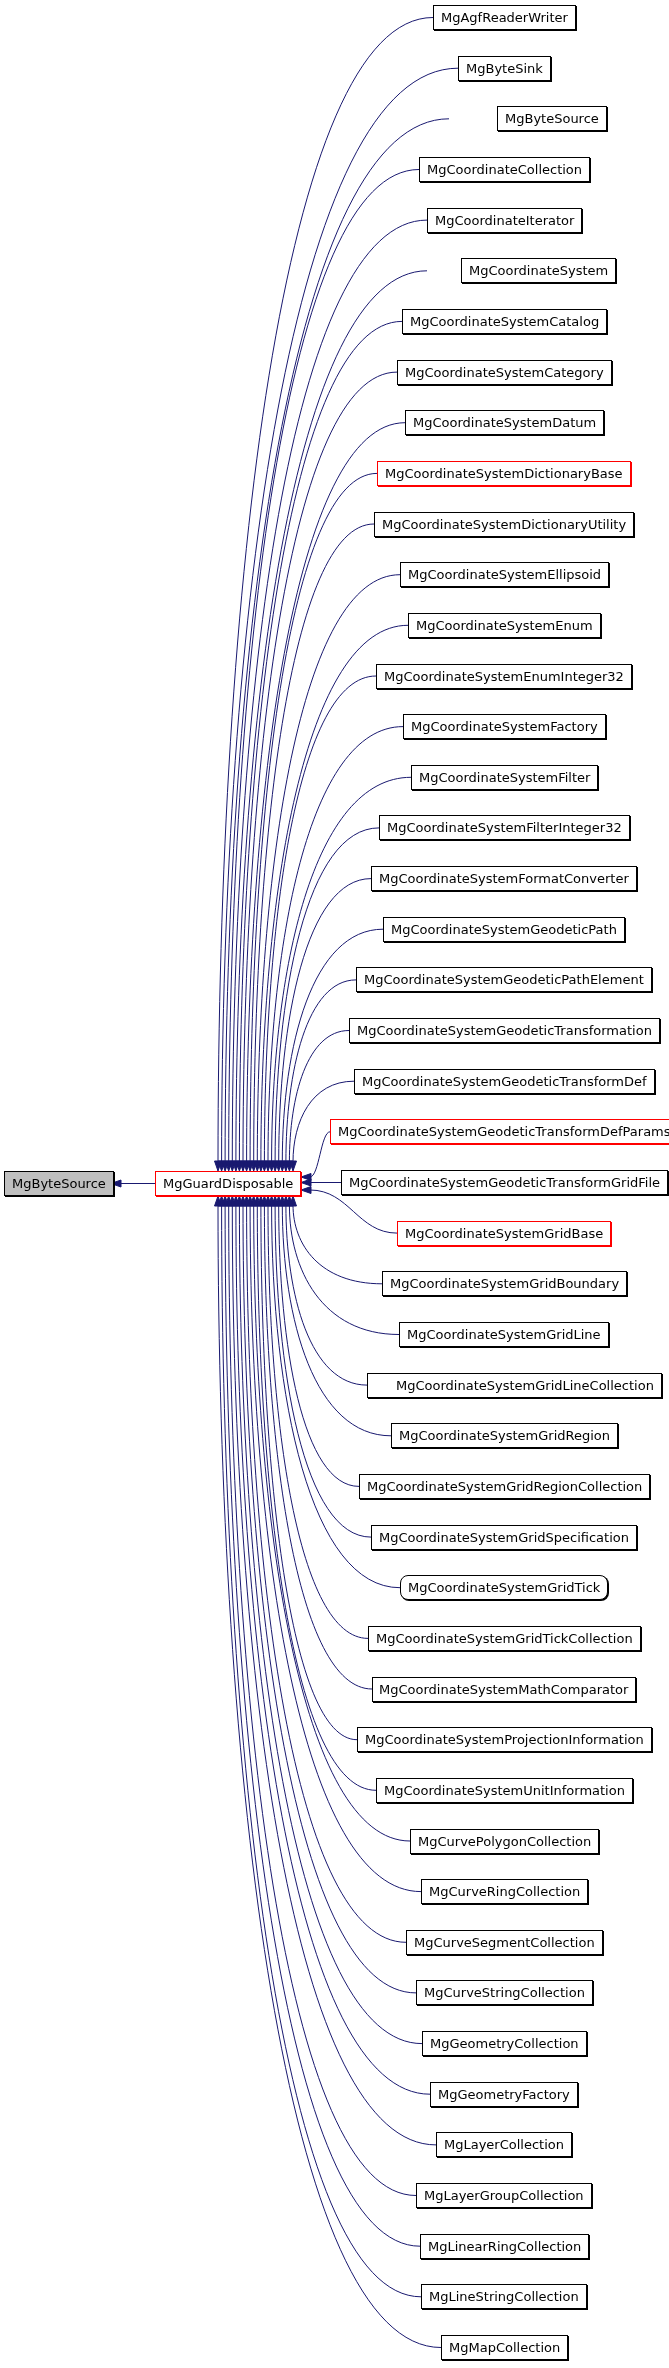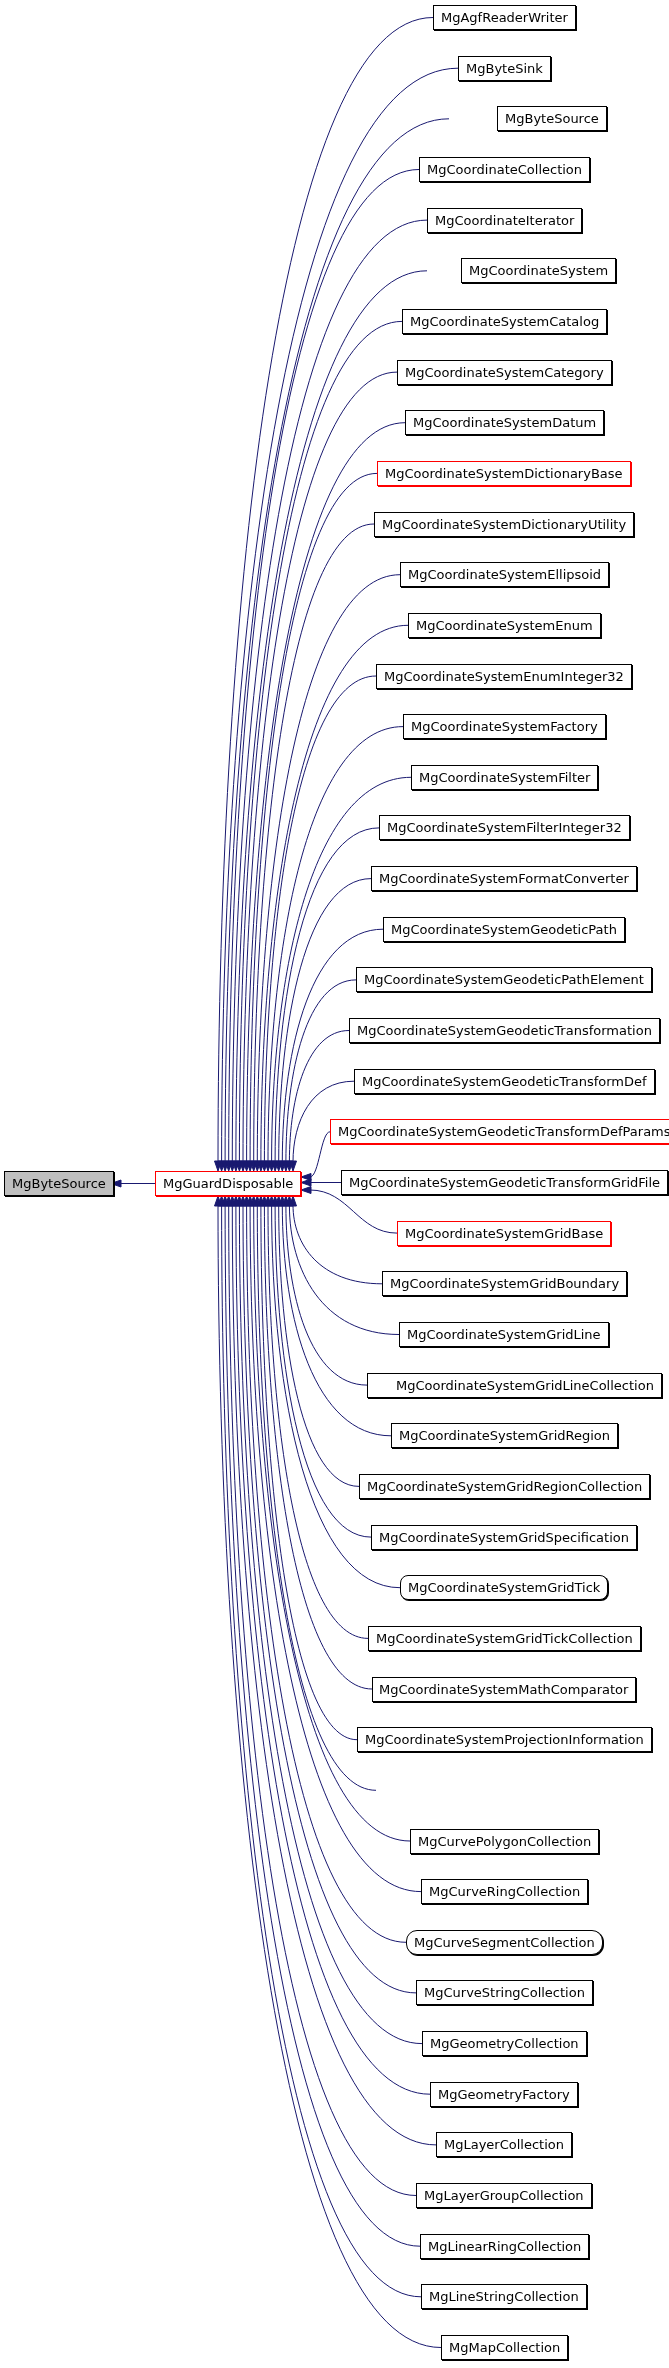--- a/index.html
+++ b/index.html
@@ -158,23 +158,24 @@
     <div class="node" style="top: 1271.3px; left: 382px;">MgCoordinateSystemGridBoundary</div>
     <div class="node" style="top: 1322px; left: 399px;">MgCoordinateSystemGridLine</div>
     <div class="node" style="top: 1372.6px; left: 367px; padding-left: 28px;">MgCoordinateSystemGridLineCollection</div>
     <div class="node" style="top: 1423.3px; left: 391px;">MgCoordinateSystemGridRegion</div>
     <div class="node" style="top: 1473.9px; left: 359px;">MgCoordinateSystemGridRegionCollection</div>
     <div class="node" style="top: 1524.6px; left: 371px;">MgCoordinateSystemGridSpecification</div>
     <div class="node" style="top: 1575.2px; left: 400px; border-radius: 8px;">MgCoordinateSystemGridTick</div>
     <div class="node" style="top: 1625.9px; left: 368px;">MgCoordinateSystemGridTickCollection</div>
     <div class="node" style="top: 1676.5px; left: 372px; padding-left: 6px;">MgCoordinateSystemMathComparator</div>
     <div class="node" style="top: 1727.2px; left: 357px;">MgCoordinateSystemProjectionInformation</div>
+    <div class="node" style="top: 1777.8px; left: 376px;">MgCoordinateSystemUnitInformation</div>
     <div class="node" style="top: 1828.5px; left: 410px;">MgCurvePolygonCollection</div>
     <div class="node" style="top: 1879.1px; left: 421px;">MgCurveRingCollection</div>
-    <div class="node" style="top: 1929.8px; left: 406px; border-radius: 11px;">MgCurveSegmentCollection</div>
+    <div class="node" style="top: 1929.8px; left: 406px;">MgCurveSegmentCollection</div>
     <div class="node" style="top: 1980.4px; left: 416px;">MgCurveStringCollection</div>
     <div class="node" style="top: 2031.1px; left: 422px;">MgGeometryCollection</div>
     <div class="node" style="top: 2081.7px; left: 430px;">MgGeometryFactory</div>
     <div class="node" style="top: 2132.4px; left: 436px;">MgLayerCollection</div>
     <div class="node" style="top: 2183px; left: 416px;">MgLayerGroupCollection</div>
     <div class="node" style="top: 2233.7px; left: 420px;">MgLinearRingCollection</div>
     <div class="node" style="top: 2284.3px; left: 421px;">MgLineStringCollection</div>
     <div class="node" style="top: 2335px; left: 441px;">MgMapCollection</div>
   </div>
 

